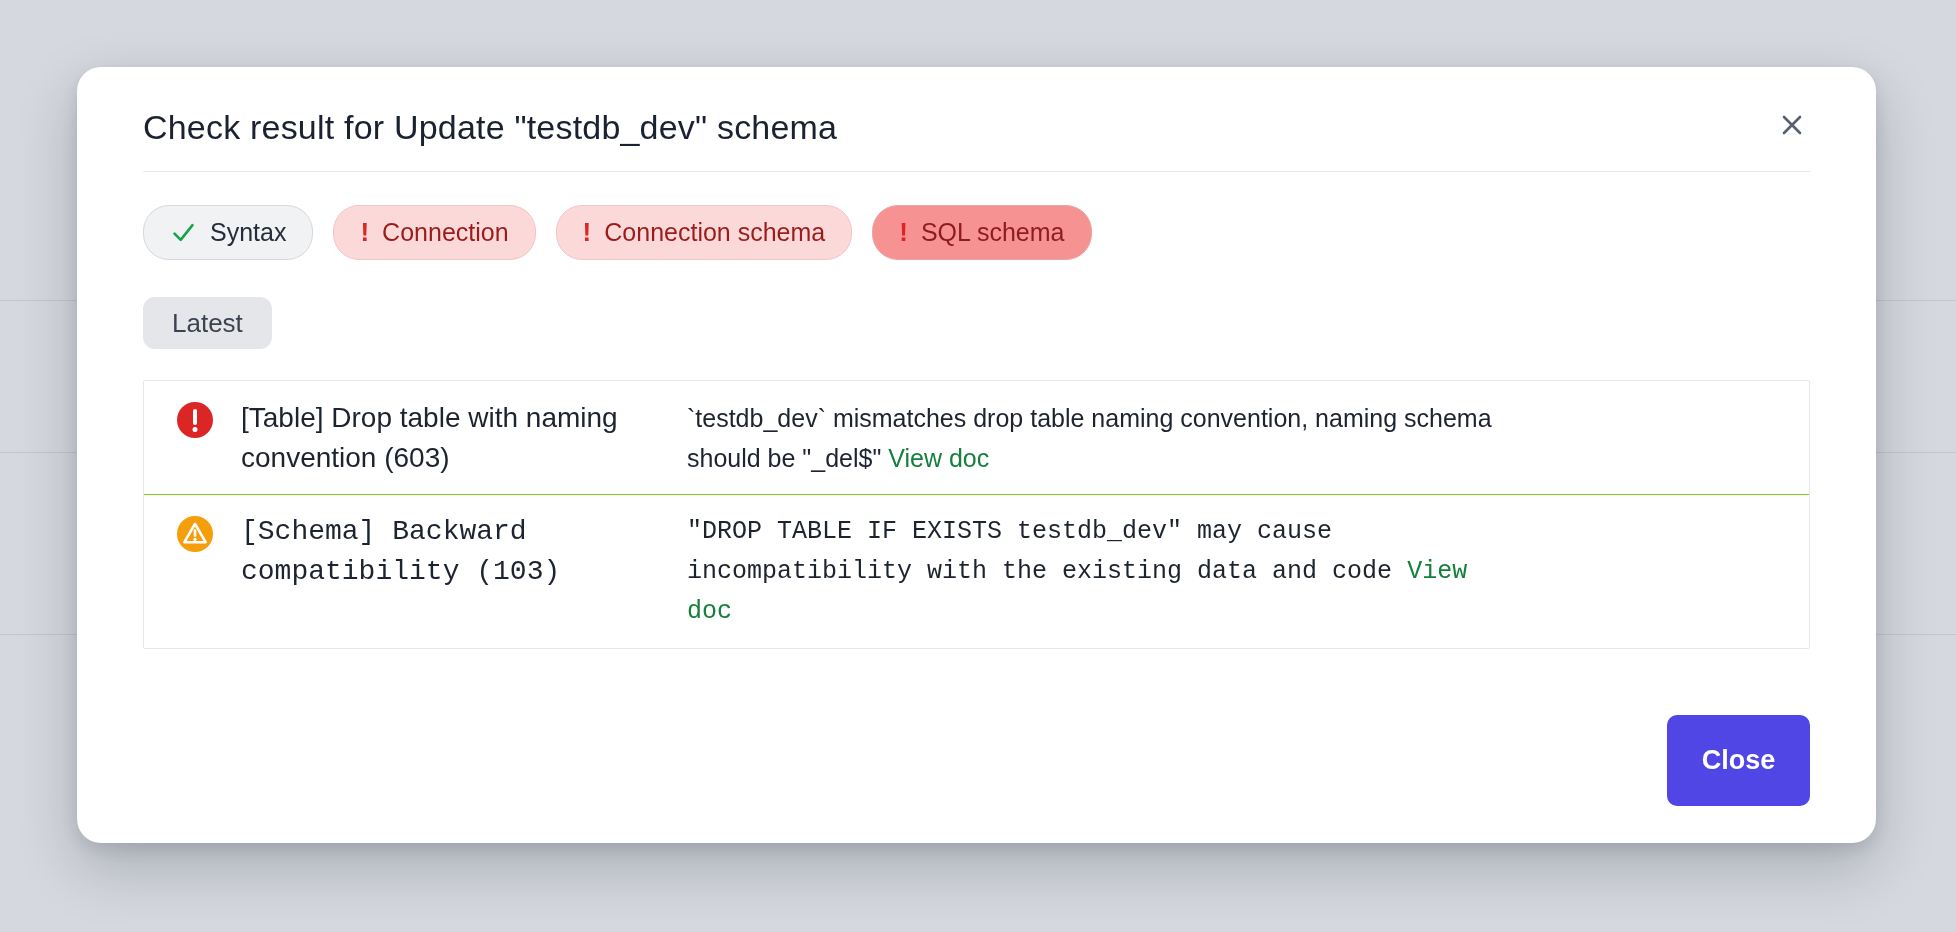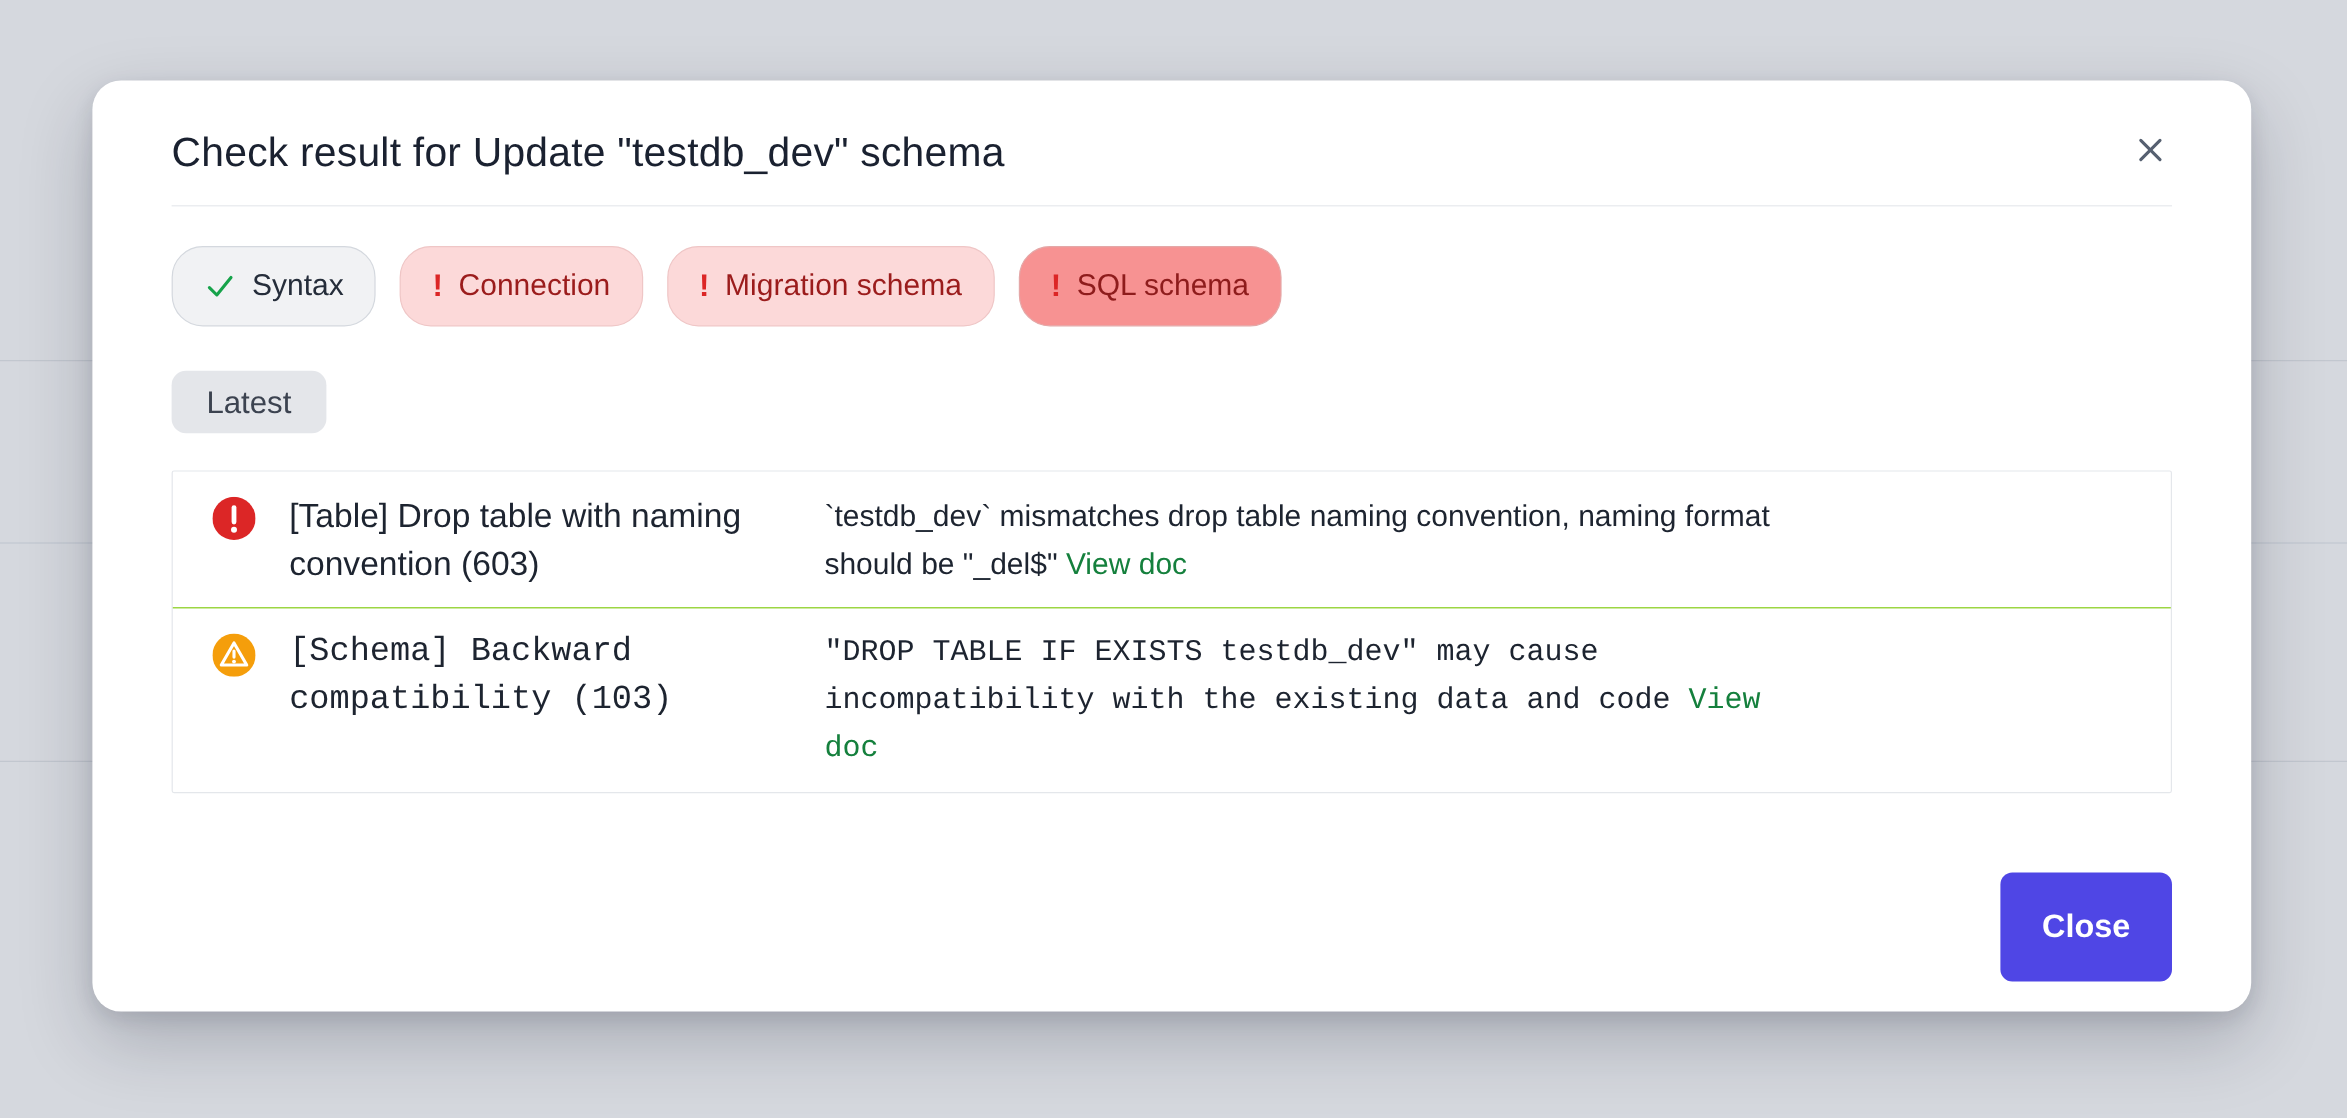--- a/index.html
+++ b/index.html
@@ -34,21 +34,21 @@
     width: 36px; height: 36px; margin-top: 2px;
     display: flex; align-items: center; justify-content: center;
     cursor: pointer; border: none; background: transparent; flex: 0 0 auto;
   }
   .header-divider {
     margin-top: 22px; height: 1px; background: #e7e9ed; width: 100%;
   }
   .badges { margin-top: 33px; display: flex; gap: 20px; align-items: center; }
   .badge {
     display: inline-flex; align-items: center; gap: 13px;
-    height: 67px; padding: 0 26px; border-radius: 26px;
+    height: 55px; padding: 0 26px; border-radius: 26px;
     font-size: 25px; cursor: pointer; white-space: nowrap;
   }
   .badge .excl { font-weight: 700; font-size: 26px; color: #dc2626; }
   .badge-pass {
     background: #f1f2f4; border: 1.5px solid #d4d8de; color: #252d3a;
   }
   .badge-error {
     background: #fcd9d9; border: 1.5px solid #efc6c6; color: #9b1c1c;
   }
   .badge-error-active {
@@ -127,21 +127,21 @@
         <polyline points="4,13 9.5,18.5 20,5.5" fill="none" stroke="#16a34a" stroke-width="2.3" stroke-linecap="round" stroke-linejoin="round"></polyline>
       </svg>
       <span>Syntax</span>
     </div>
     <div class="badge badge-error">
       <span class="excl">!</span>
       <span>Connection</span>
     </div>
     <div class="badge badge-error">
       <span class="excl">!</span>
-      <span>Migration schema</span>
+      <span>Connection schema</span>
     </div>
     <div class="badge badge-error-active">
       <span class="excl">!</span>
       <span>SQL schema</span>
     </div>
   </div>
 
   <button class="latest-tab">Latest</button>
 
   <div class="results-table">
@@ -150,21 +150,21 @@
       <svg class="sev-icon" viewBox="0 0 36 36">
         <circle cx="18" cy="18" r="18" fill="#dc2626"></circle>
         <line x1="18" y1="9" x2="18" y2="21" stroke="#ffffff" stroke-width="4" stroke-linecap="round"></line>
         <circle cx="18" cy="27.4" r="2.5" fill="#ffffff"></circle>
       </svg>
       <div class="rule-col">
         <div class="rule-text">[Table] Drop table with naming convention (603)</div>
       </div>
       <div class="msg-col">
         <div class="msg-text">
-          <span>`testdb_dev` mismatches drop table naming convention, naming format should be "_del$"</span>
+          <span>`testdb_dev` mismatches drop table naming convention, naming schema should be "_del$"</span>
           <a class="view-doc">View doc</a>
         </div>
       </div>
     </div>
 
     <div class="result-row">
       <svg class="sev-icon" viewBox="0 0 36 36">
         <circle cx="18" cy="18" r="18" fill="#f59e0b"></circle>
         <path d="M18 7.8 L28.6 26.2 L7.4 26.2 Z" fill="none" stroke="#ffffff" stroke-width="2.6" stroke-linejoin="round"></path>
         <line x1="18" y1="14.6" x2="18" y2="19.6" stroke="#ffffff" stroke-width="2.6" stroke-linecap="round"></line>

